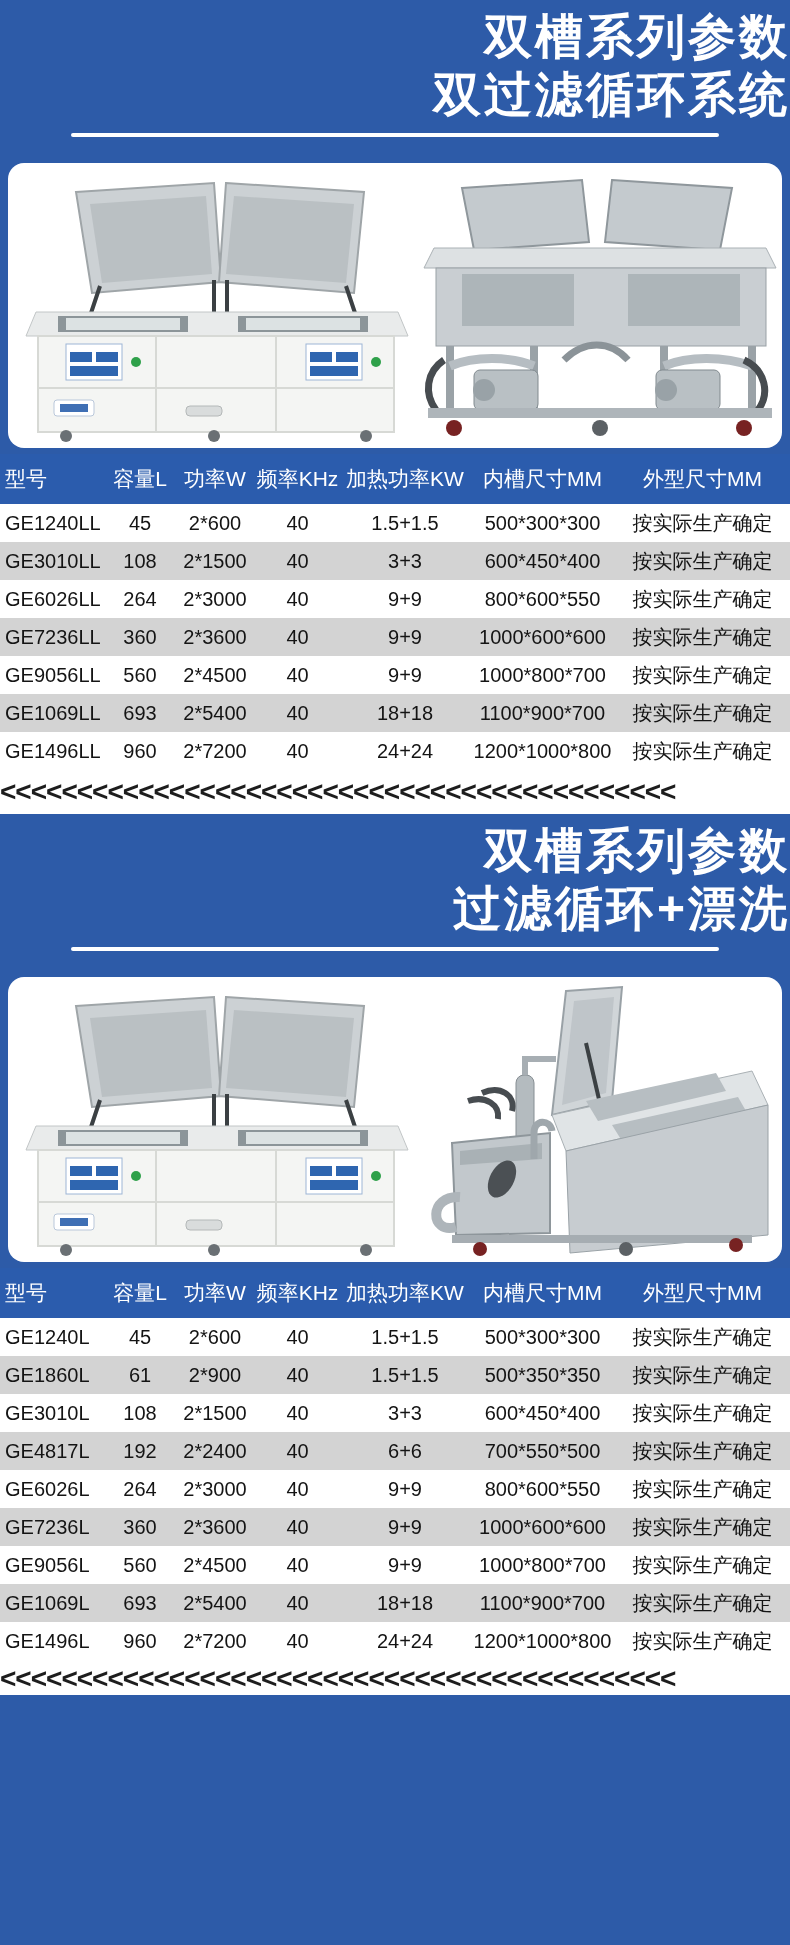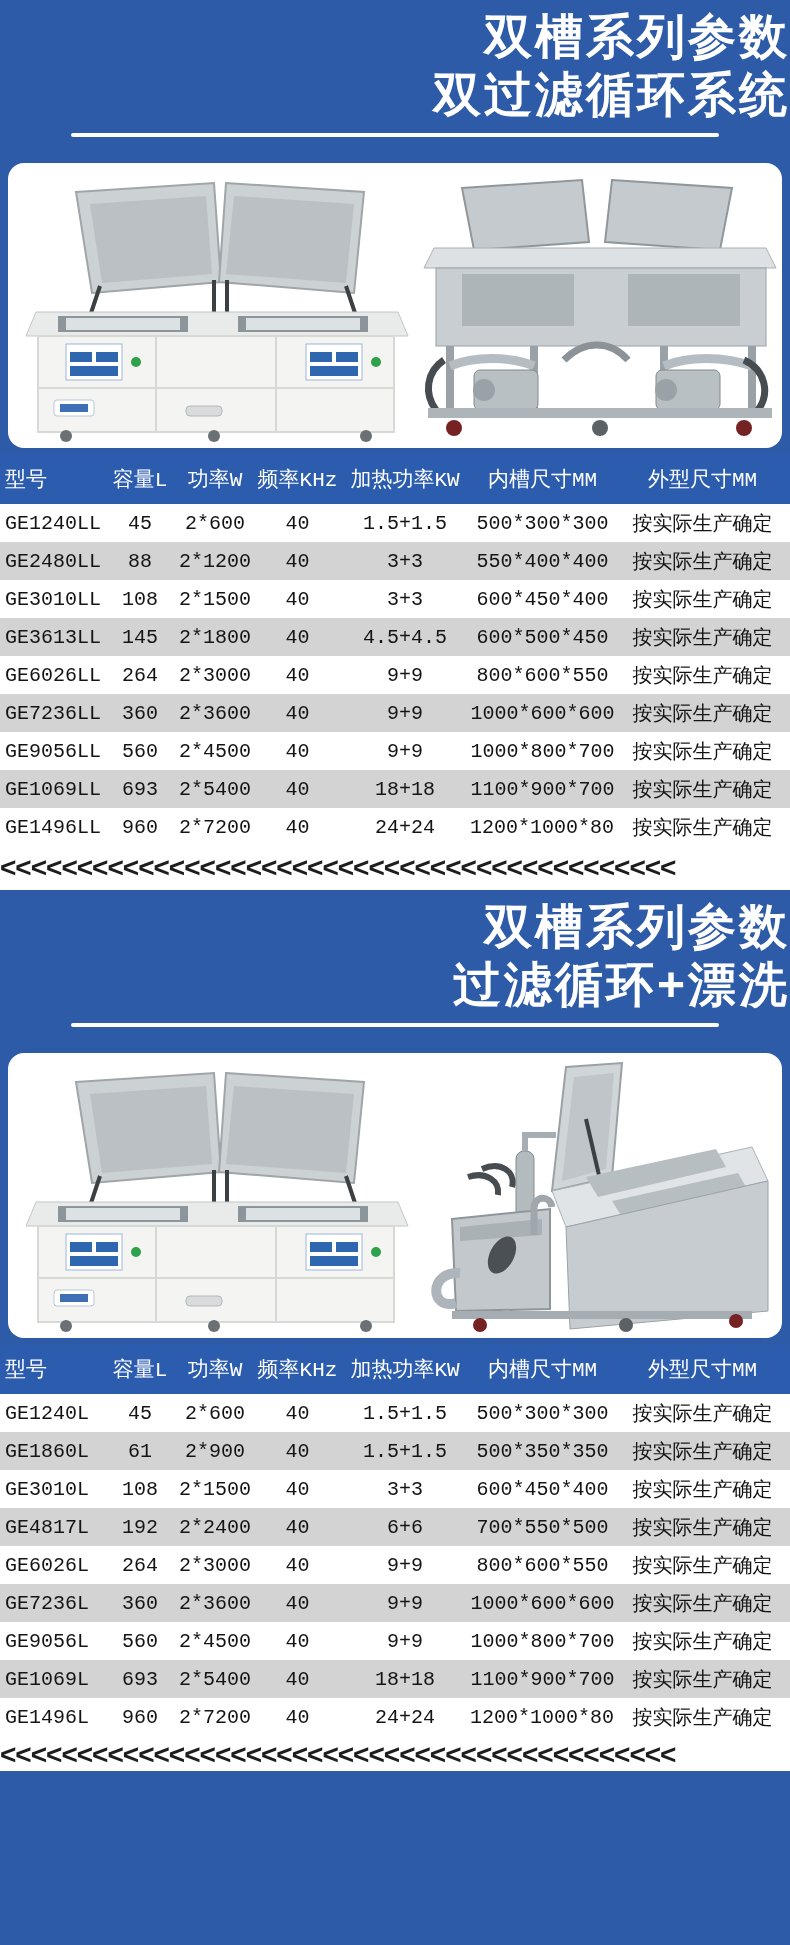--- a/index.html
+++ b/index.html
@@ -19,21 +19,21 @@
     width:648px;height:4px;background:#ffffff;border-radius:2px;
     margin:9px auto 0 auto;
   }
   .photo-card{
     background:#ffffff; border-radius:16px;
     margin:26px 8px 6px 8px; height:285px;
     display:flex; align-items:center; justify-content:space-between;
     padding:0 6px; box-sizing:border-box; overflow:hidden;
   }
   .photo-wrap{flex:0 0 auto;}
-  .spec-table{border-collapse:collapse; width:790px; table-layout:fixed;font-family:Liberation Mono, monospace;}
+  .spec-table{border-collapse:collapse; width:790px; table-layout:fixed;}
   .spec-table th{
     background:#2b5cad; color:#ffffff; font-weight:400;
     font-size:21px; height:50px; padding:0; 
   }
   .spec-table td{
     font-size:20px; color:#141414; height:38px; padding:0;
     text-align:center; white-space:nowrap; overflow:hidden;
   }
   .spec-table th:first-child, .spec-table td:first-child{
     text-align:left; padding-left:5px;
@@ -149,44 +149,26 @@
         <tr>
           <td>GE1240LL</td>
           <td>45</td>
           <td>2*600</td>
           <td>40</td>
           <td>1.5+1.5</td>
           <td>500*300*300</td>
           <td>按实际生产确定</td>
         </tr>
         <tr>
-          <td>GE2480LL</td>
-          <td>88</td>
-          <td>2*1200</td>
-          <td>40</td>
-          <td>3+3</td>
-          <td>550*400*400</td>
-          <td>按实际生产确定</td>
-        </tr>
-        <tr>
           <td>GE3010LL</td>
           <td>108</td>
           <td>2*1500</td>
           <td>40</td>
           <td>3+3</td>
           <td>600*450*400</td>
-          <td>按实际生产确定</td>
-        </tr>
-        <tr>
-          <td>GE3613LL</td>
-          <td>145</td>
-          <td>2*1800</td>
-          <td>40</td>
-          <td>4.5+4.5</td>
-          <td>600*500*450</td>
           <td>按实际生产确定</td>
         </tr>
         <tr>
           <td>GE6026LL</td>
           <td>264</td>
           <td>2*3000</td>
           <td>40</td>
           <td>9+9</td>
           <td>800*600*550</td>
           <td>按实际生产确定</td>

